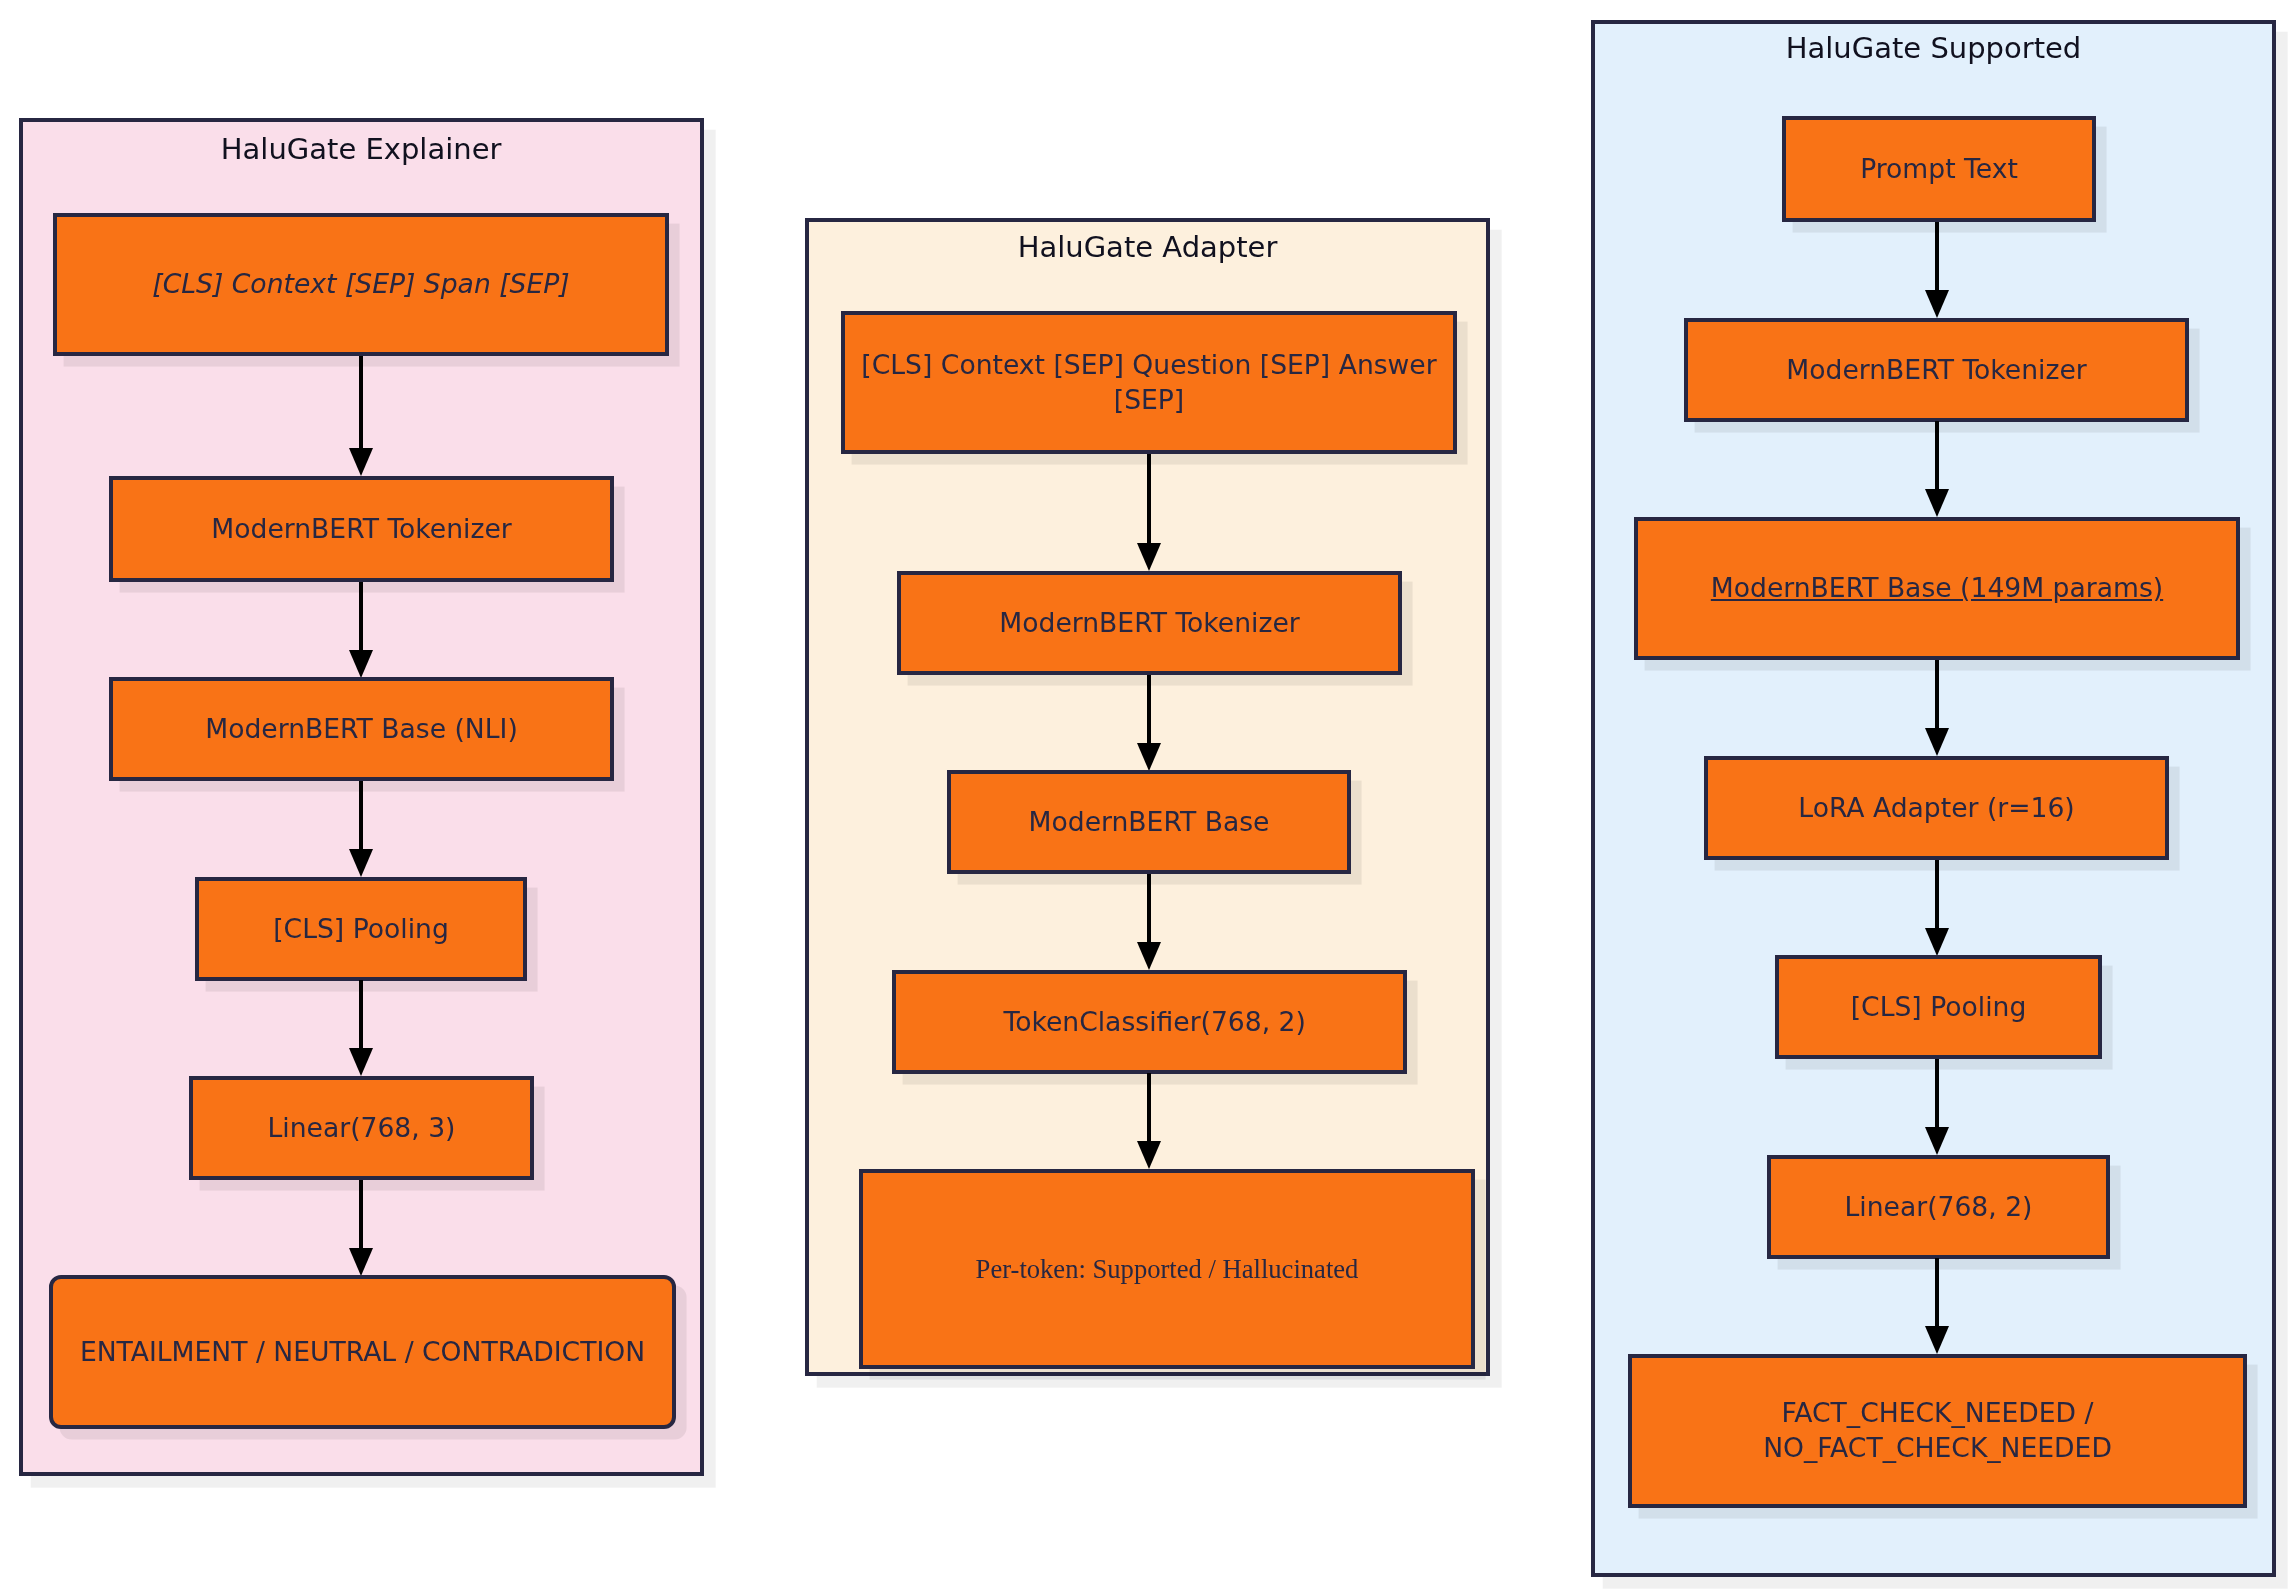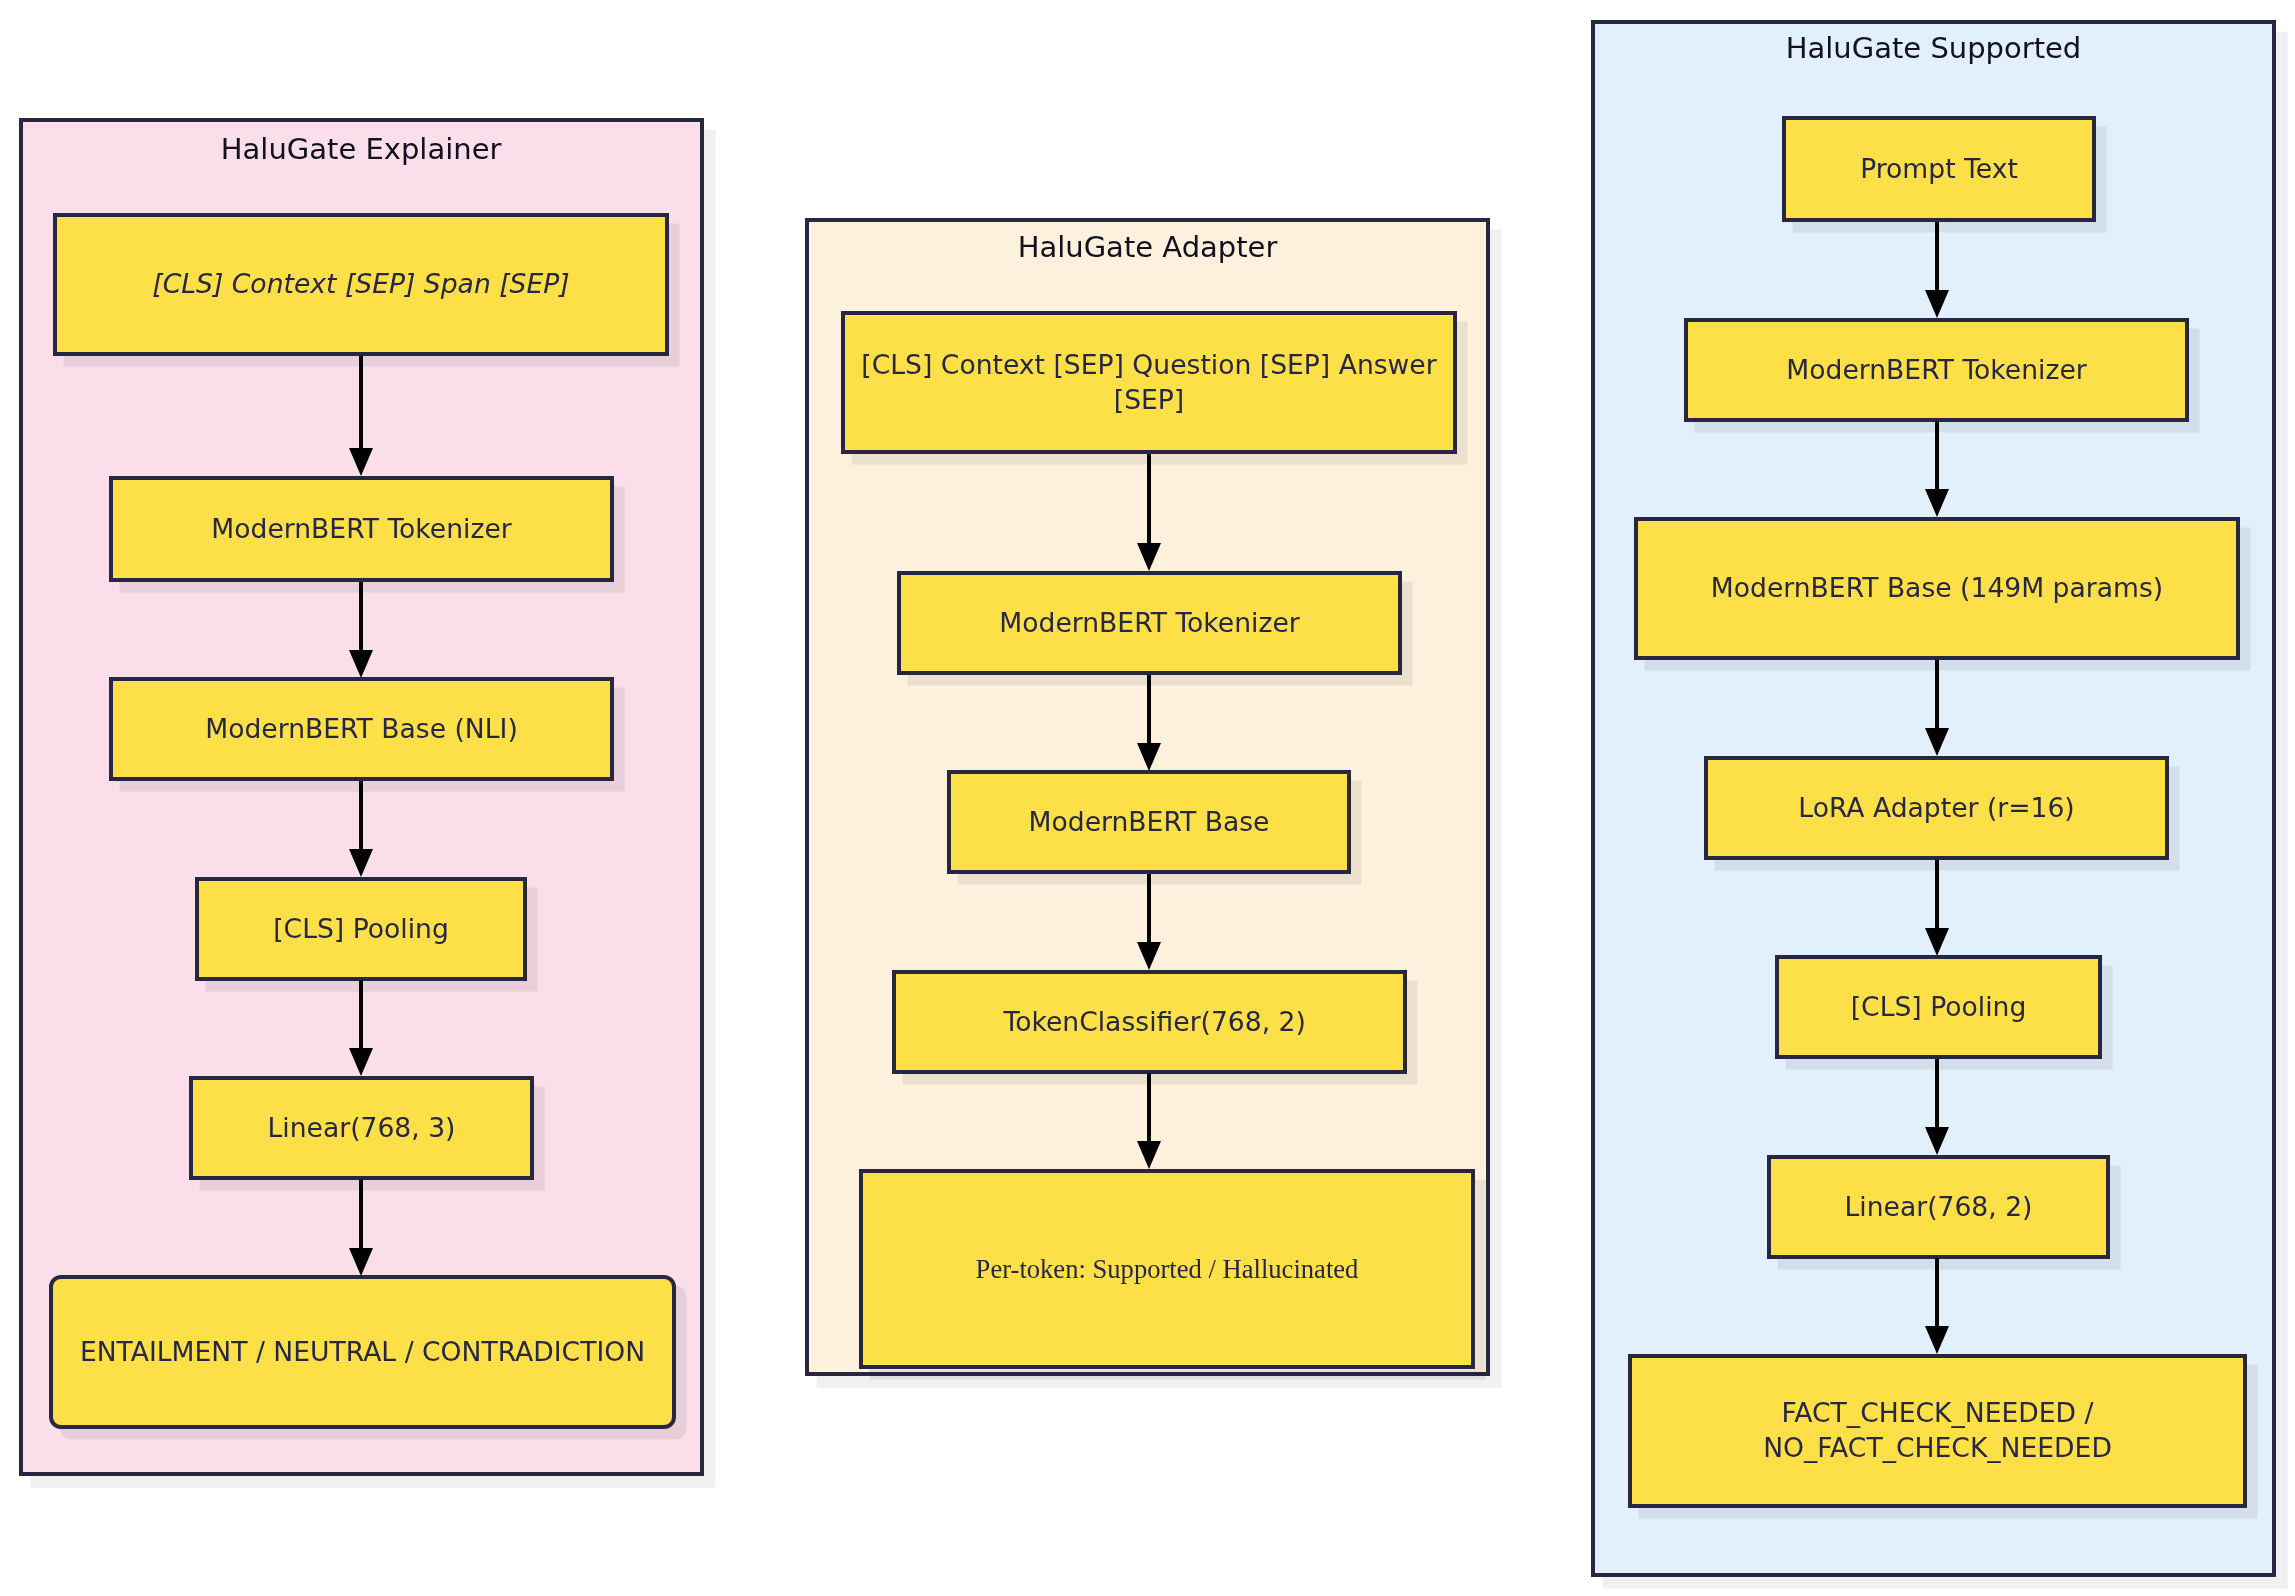--- a/index.html
+++ b/index.html
@@ -51,21 +51,21 @@
   }
   #lane-sentinel {
     left: 1591px; top: 19.7px;
     width: 685px; height: 1557px;
     background: #e2f0fc;
   }
 
   
   .node {
     position: absolute;
-    background: #fde047;
+    background: #f97316;
     border: 4.8px solid #272742;
     box-sizing: border-box;
     display: flex;
     align-items: center;
     justify-content: center;
     text-align: center;
     color: #272742;
     font-size: 26.6px;
     line-height: 1.30;
     padding: 3.2px 9.6px;
@@ -183,21 +183,21 @@
     <div class="head" style="top:68px;"></div>
   </div>
 
   <div class="node" style="left:1684px; top:318px; width:505px; height:104px;">ModernBERT Tokenizer</div>
 
   <div class="arrow" style="left:1937px; top:421px; height:96px;">
     <div class="shaft" style="height:68px;"></div>
     <div class="head" style="top:68px;"></div>
   </div>
 
-  <div class="node" style="left:1634px; top:517px; width:606px; height:143px;">ModernBERT Base (149M params)</div>
+  <div class="node" style="left:1634px; top:517px; width:606px; height:143px;text-decoration:underline;">ModernBERT Base (149M params)</div>
 
   <div class="arrow" style="left:1937px; top:660px; height:96px;">
     <div class="shaft" style="height:68px;"></div>
     <div class="head" style="top:68px;"></div>
   </div>
 
   <div class="node" style="left:1704px; top:756px; width:465px; height:104px;">LoRA Adapter (r=16)</div>
 
   <div class="arrow" style="left:1937px; top:860px; height:96px;">
     <div class="shaft" style="height:68px;"></div>

